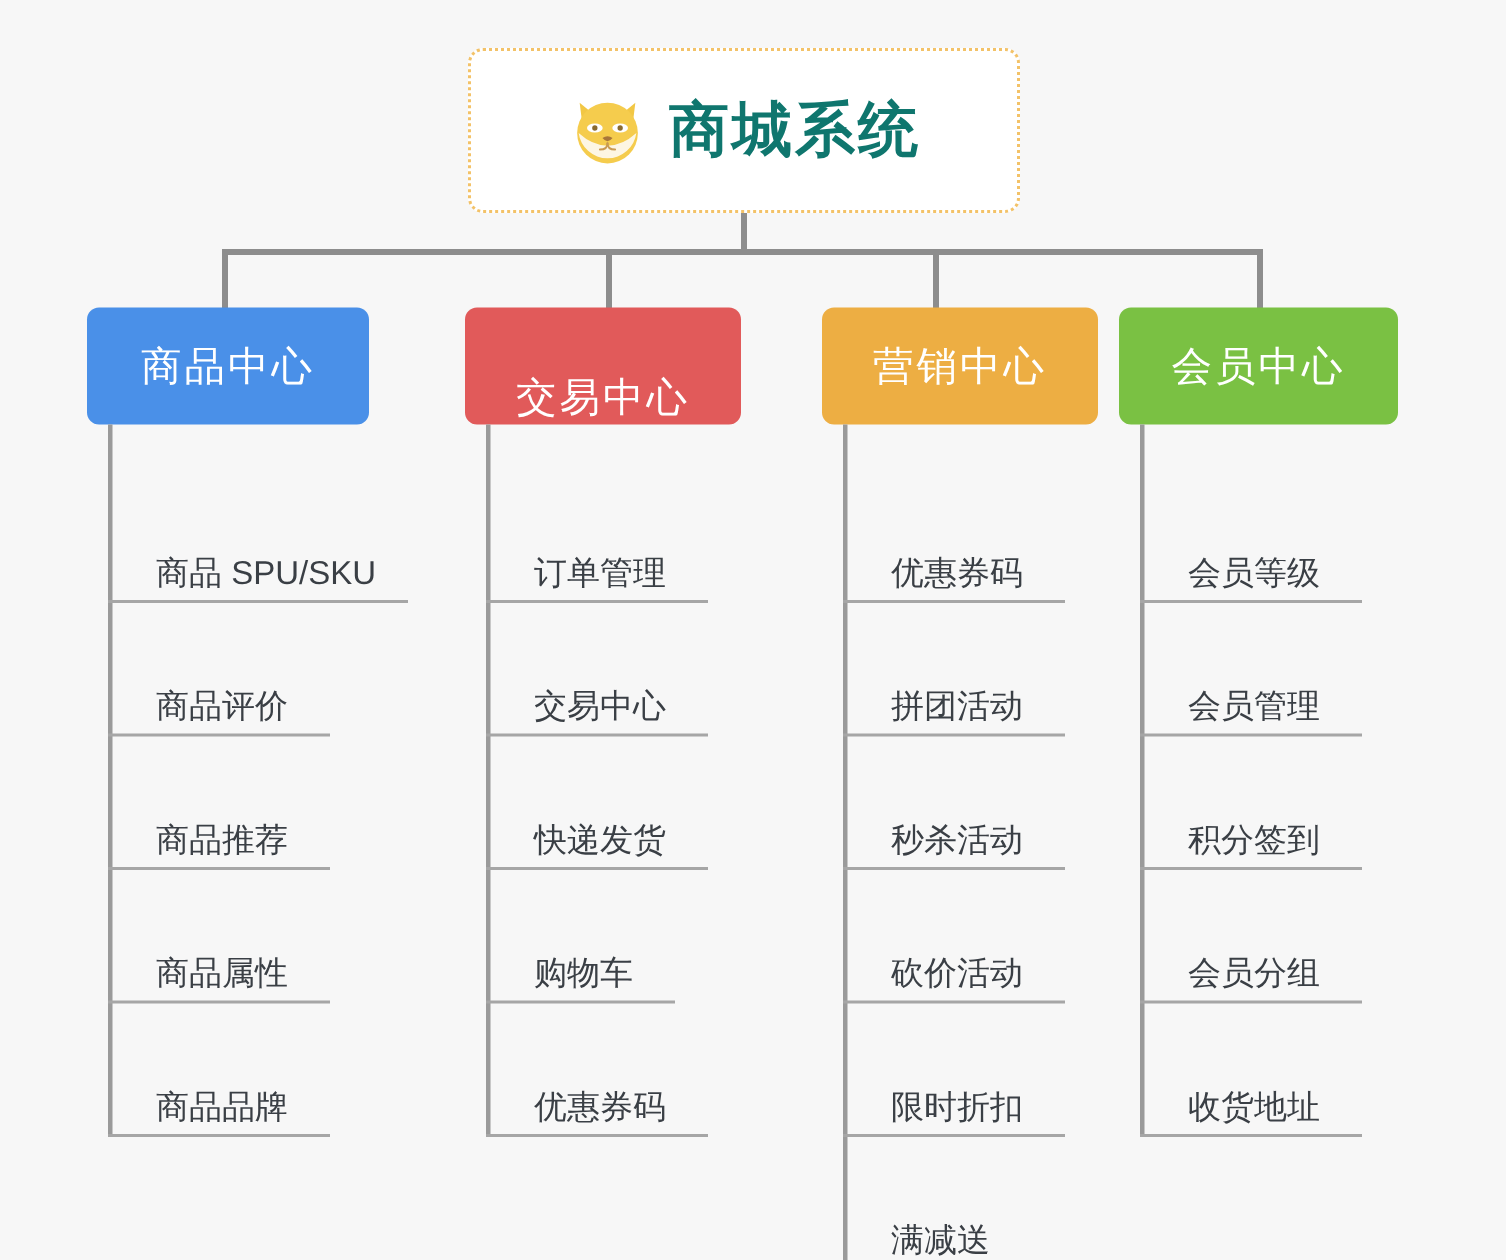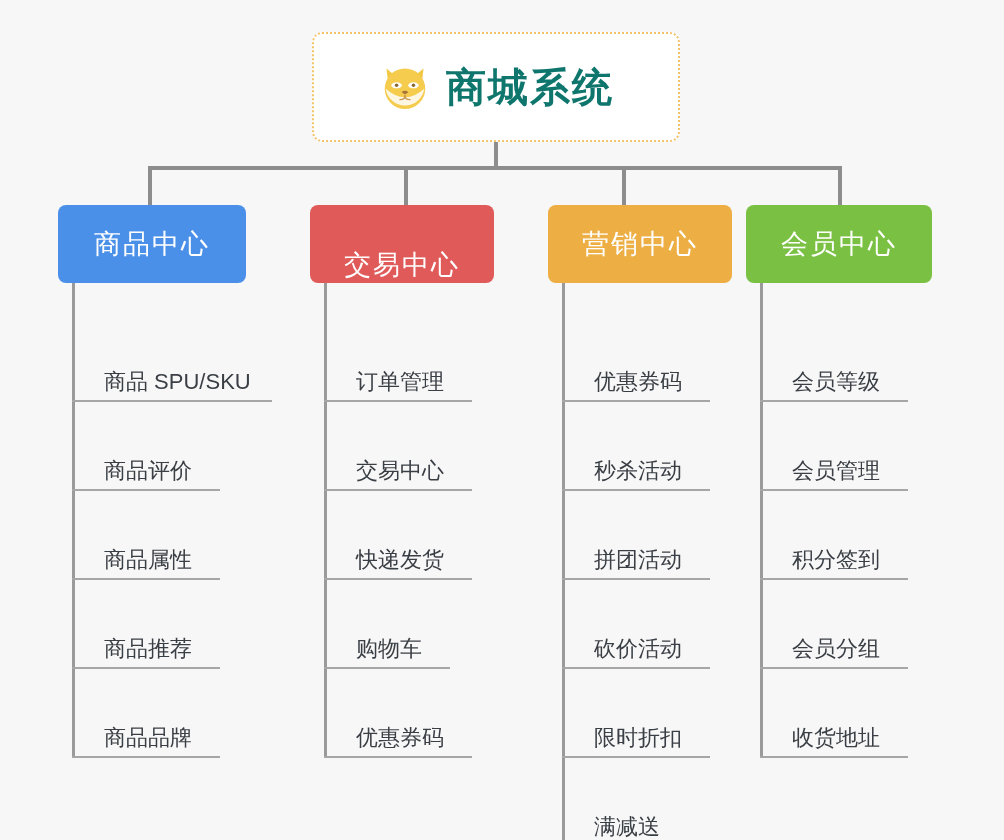--- a/index.html
+++ b/index.html
@@ -148,25 +148,25 @@
       <div class="leaf-spine"></div>
       <div class="leaf-item">
         <span class="leaf-label">商品 SPU/SKU</span>
         <div class="leaf-underline" style="width:200px;"></div>
       </div>
       <div class="leaf-item">
         <span class="leaf-label">商品评价</span>
         <div class="leaf-underline" style="width:148px;"></div>
       </div>
       <div class="leaf-item">
+        <span class="leaf-label">商品推荐</span>
+        <div class="leaf-underline" style="width:148px;"></div>
+      </div>
+      <div class="leaf-item">
         <span class="leaf-label">商品属性</span>
-        <div class="leaf-underline" style="width:148px;"></div>
-      </div>
-      <div class="leaf-item">
-        <span class="leaf-label">商品推荐</span>
         <div class="leaf-underline" style="width:148px;"></div>
       </div>
       <div class="leaf-item">
         <span class="leaf-label">商品品牌</span>
         <div class="leaf-underline" style="width:148px;"></div>
       </div>
     </div>
   </div>
 
   <div class="column" style="left:310px; width:184px;">
@@ -202,25 +202,25 @@
     <div class="cat-header" style="background:#edae43;">
       <span>营销中心</span>
     </div>
     <div class="leaf-list">
       <div class="leaf-spine"></div>
       <div class="leaf-item">
         <span class="leaf-label">优惠券码</span>
         <div class="leaf-underline" style="width:148px;"></div>
       </div>
       <div class="leaf-item">
+        <span class="leaf-label">拼团活动</span>
+        <div class="leaf-underline" style="width:148px;"></div>
+      </div>
+      <div class="leaf-item">
         <span class="leaf-label">秒杀活动</span>
-        <div class="leaf-underline" style="width:148px;"></div>
-      </div>
-      <div class="leaf-item">
-        <span class="leaf-label">拼团活动</span>
         <div class="leaf-underline" style="width:148px;"></div>
       </div>
       <div class="leaf-item">
         <span class="leaf-label">砍价活动</span>
         <div class="leaf-underline" style="width:148px;"></div>
       </div>
       <div class="leaf-item">
         <span class="leaf-label">限时折扣</span>
         <div class="leaf-underline" style="width:148px;"></div>
       </div>

